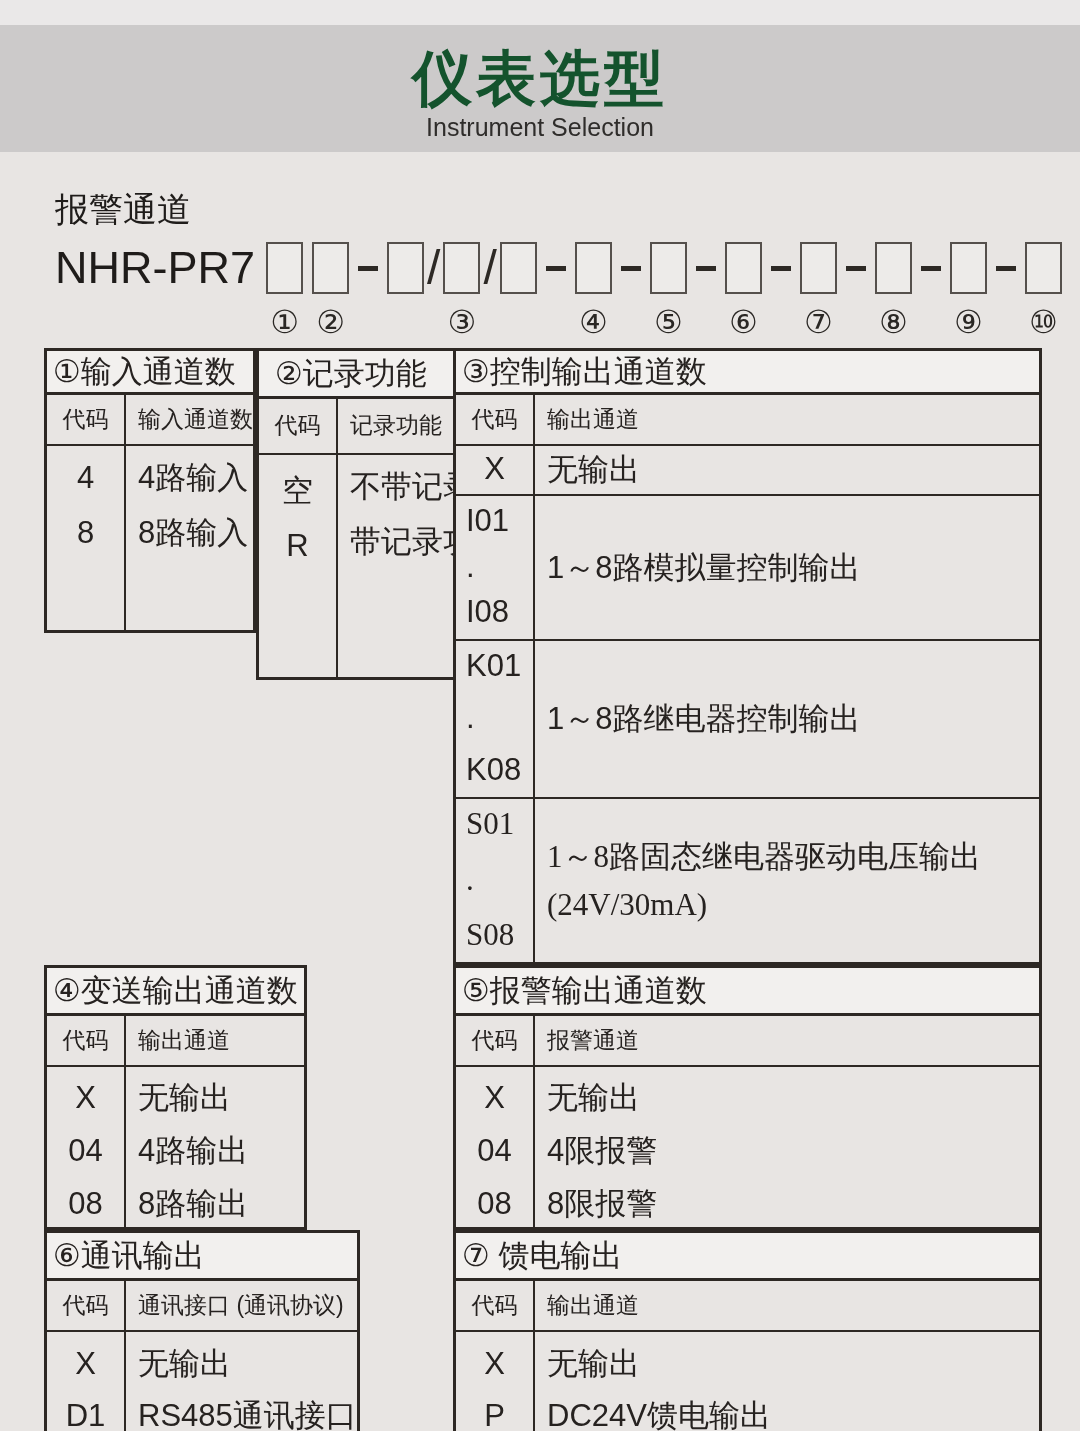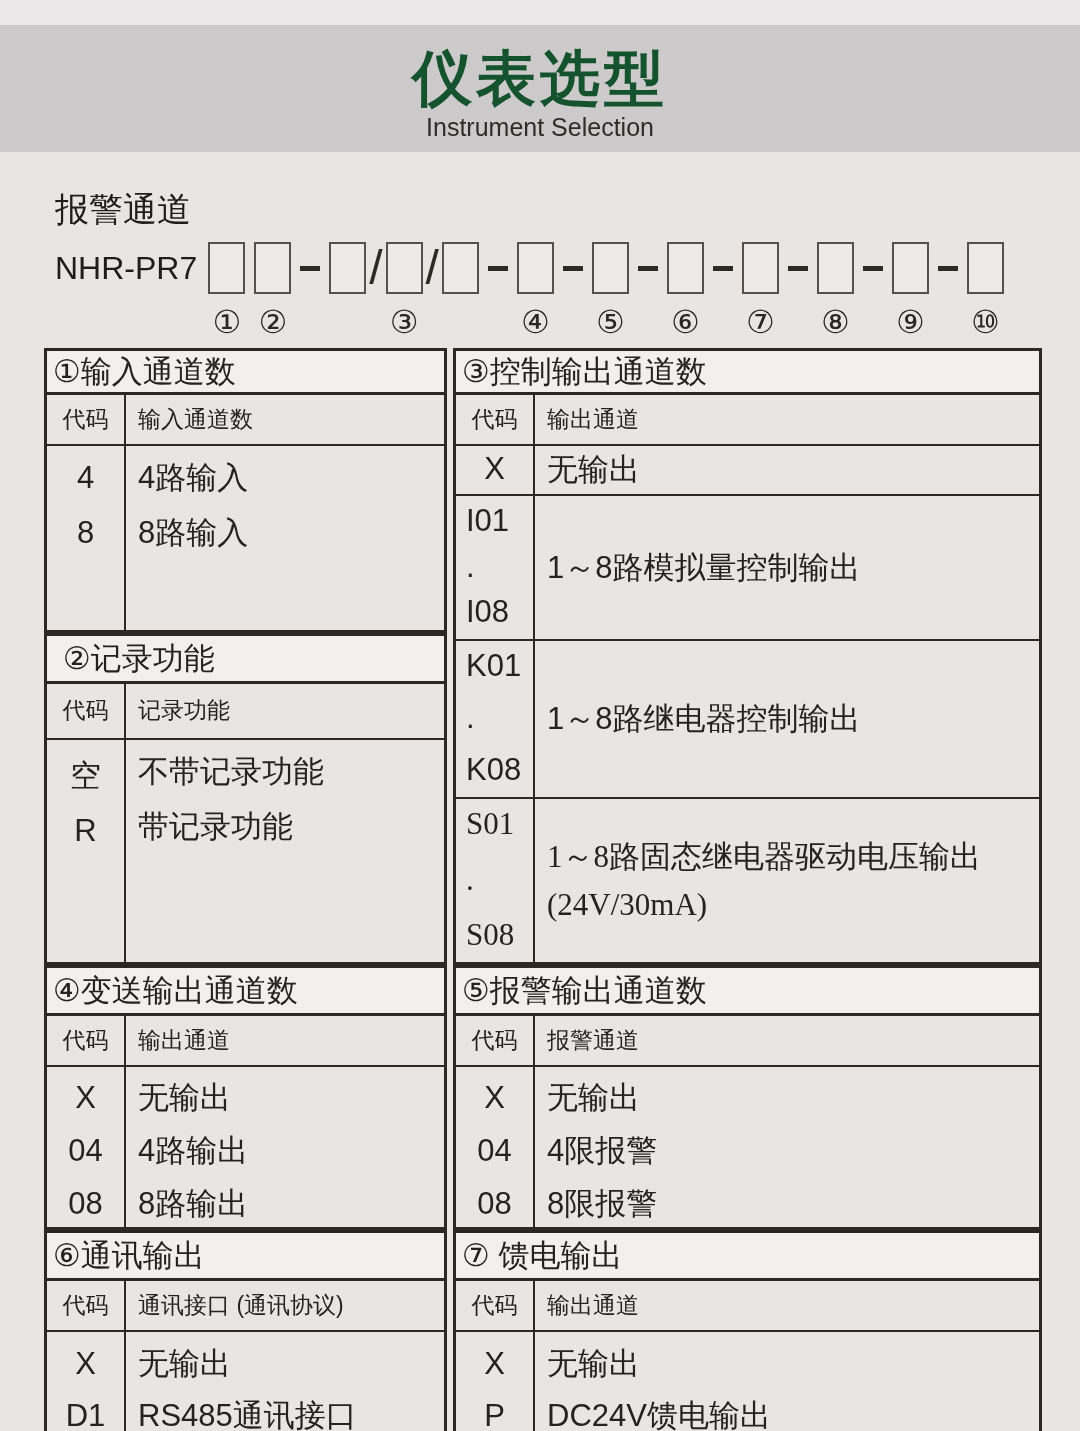--- a/index.html
+++ b/index.html
@@ -17,32 +17,32 @@
   .header-band{height:127px;background:#cccaca;text-align:center;box-sizing:border-box;padding-top:22px;}
   .page-title{font-size:60px;font-weight:bold;letter-spacing:4px;color:#14532d;line-height:64px;}
   .page-subtitle{font-size:25px;color:#2f2d2b;line-height:28px;margin-top:2px;}
 
   
   .content{padding:38px 38px 0 44px;}
   .product-name{font-size:34px;line-height:38px;margin:0 0 14px 11px;color:#1f1c1a;}
 
   
   .model-line{display:flex;align-items:flex-start;margin-left:11px;gap:9px;}
-  .model-prefix{font-size:32px;line-height:52px;letter-spacing:0px;color:#1f1c1a;margin-right:2px;white-space:nowrap;}
+  .model-prefix{font-size:45px;line-height:52px;letter-spacing:0px;color:#1f1c1a;margin-right:2px;white-space:nowrap;}
   .unit{display:flex;flex-direction:column;align-items:center;}
   .group-boxes{display:flex;align-items:center;gap:3px;}
   .mbox{width:37px;height:52px;box-sizing:border-box;border:2px solid #55504c;background:#edebe9;}
   .dash-sep{width:20px;height:5px;background:#2d2925;margin-top:24px;flex:0 0 auto;}
   .slash-sep{font-size:48px;line-height:52px;color:#2d2925;}
   .circ{margin-top:10px;font-size:32px;line-height:36px;color:#2a2724;font-weight:400;}
 
   
   .tables-grid{margin-top:8px;width:998px;}
   .trow{display:flex;gap:6px;}
-  .col-left{width:403px;flex:0 0 403px;display:flex;flex-direction:column;}
+  .col-left{width:403px;flex:0 0 403px;display:flex;flex-direction:row;}
   .col-right{width:589px;flex:0 0 589px;display:flex;flex-direction:column;}
 
   .sec{border:3px solid #2d2824;background:#e8e5e3;display:flex;flex-direction:column;box-sizing:border-box;}
   .sec-title{background:#f2f0ee;border-bottom:3px solid #2d2824;font-size:31px;line-height:40px;padding:1px 6px 0 6px;flex:0 0 auto;white-space:nowrap;overflow:hidden;}
   .sec-title.indent{padding-left:16px;}
   .hdr{display:flex;border-bottom:2px solid #2d2824;flex:0 0 auto;}
   .codecol{flex:0 0 79px;width:79px;border-right:2px solid #2d2824;box-sizing:border-box;text-align:center;overflow:hidden;}
   .desccol{flex:1;padding-left:12px;text-align:left;overflow:hidden;}
   .hdr .codecol,.hdr .desccol{font-size:23px;line-height:49px;white-space:nowrap;}
   .body{display:flex;flex:1;}

